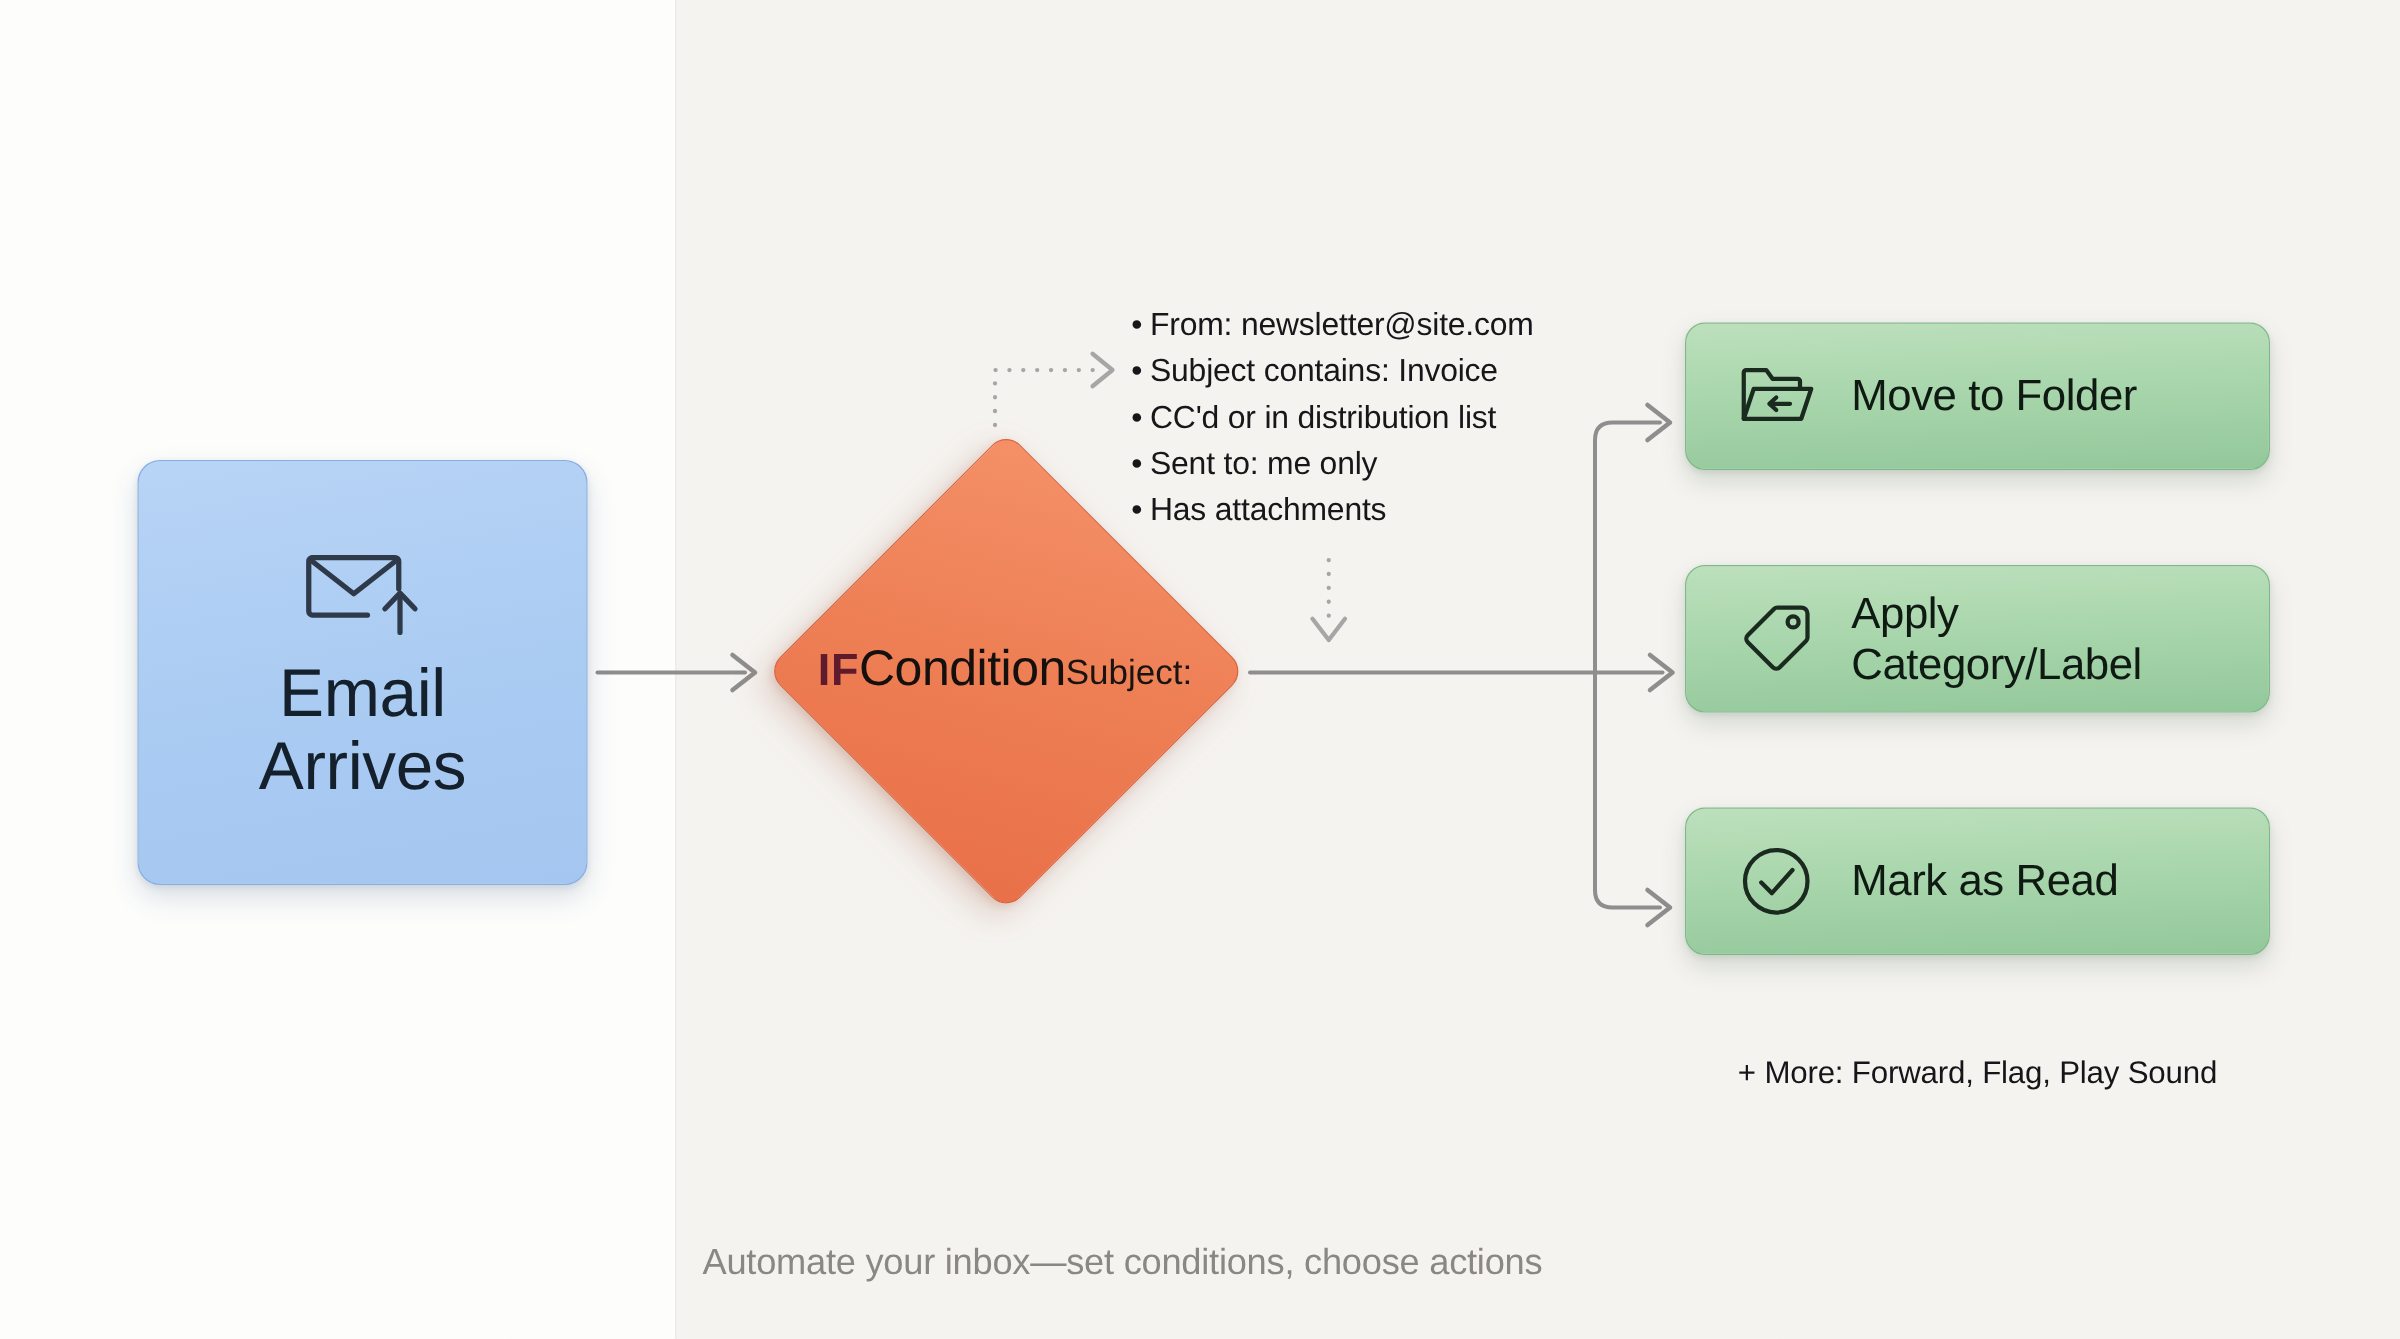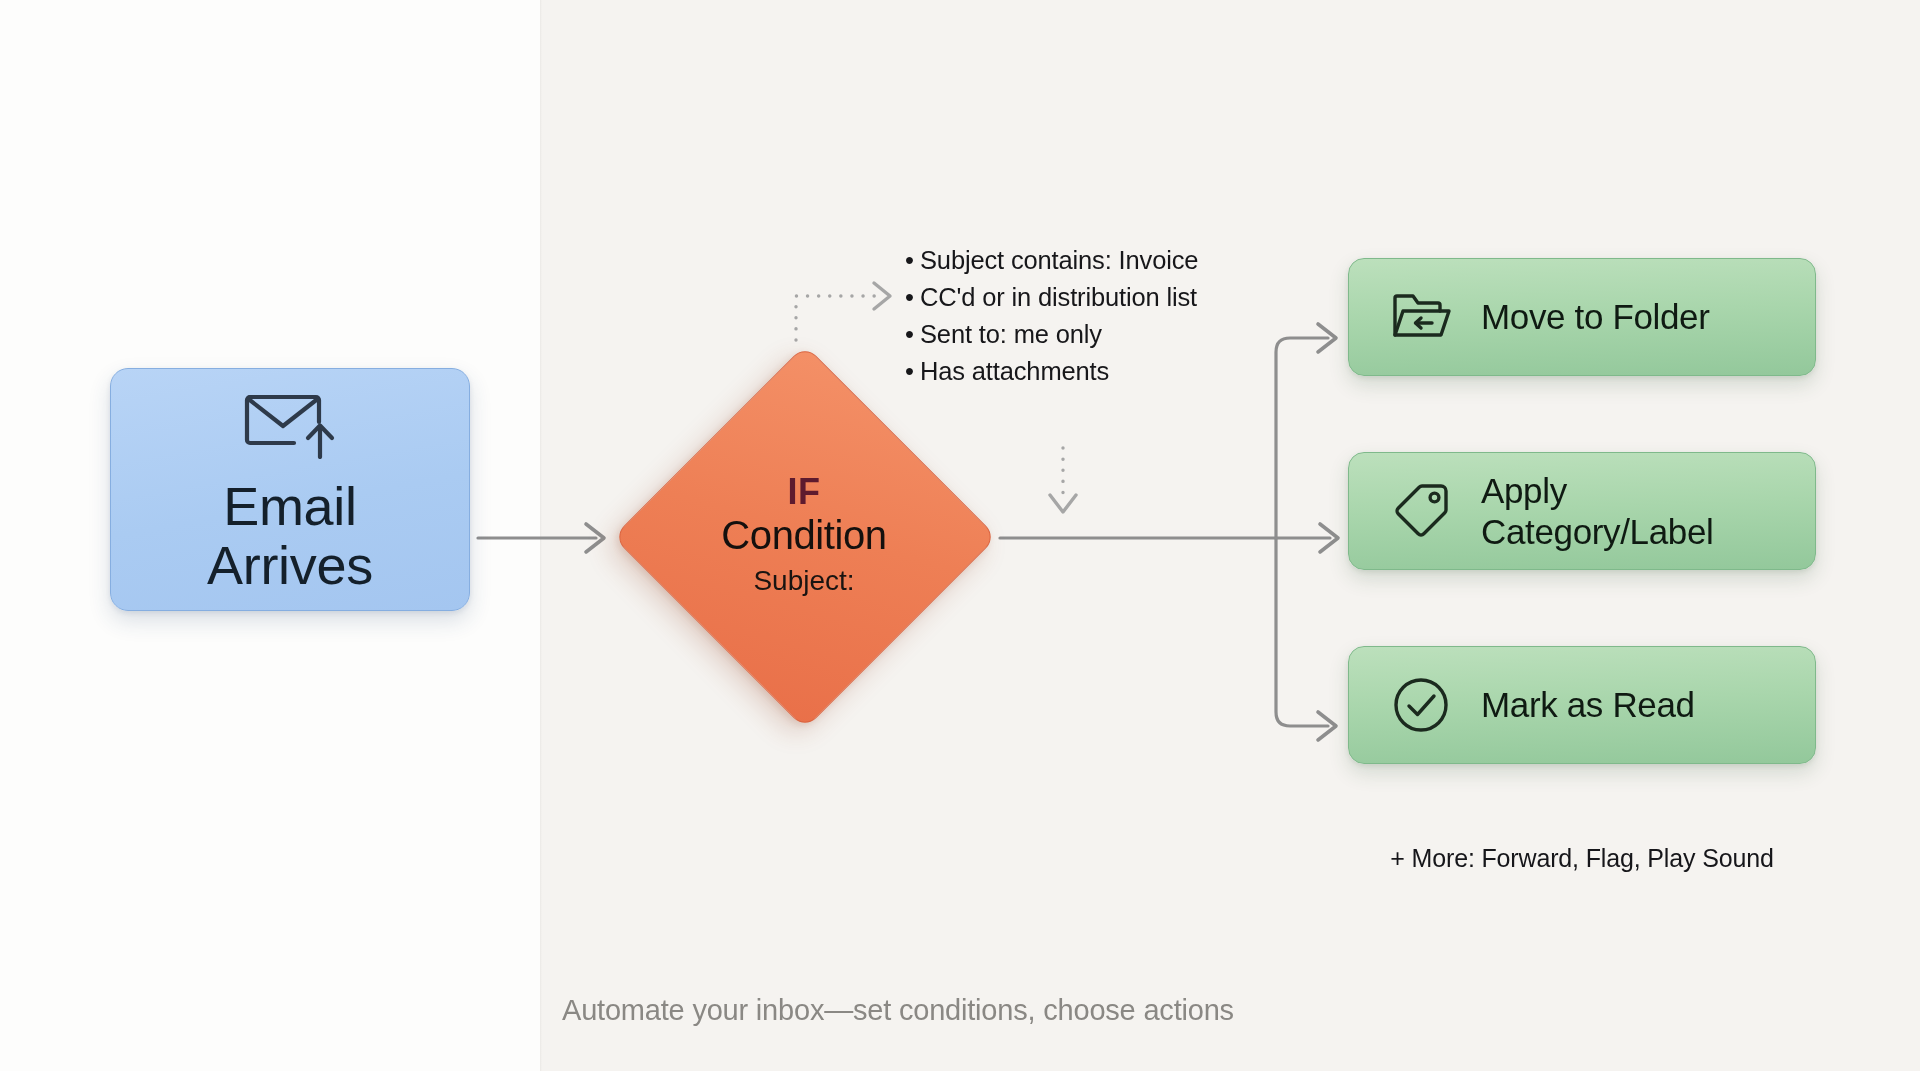--- a/index.html
+++ b/index.html
@@ -25,21 +25,21 @@
   .panel-seam{
     position:absolute;left:540px;top:0;width:2px;height:1071px;
     background:linear-gradient(to right,rgba(0,0,0,.045),rgba(0,0,0,0));
   }
 
   
   #links{position:absolute;left:0;top:0;width:1920px;height:1071px;overflow:visible;}
 
   
   .trigger-card{
-    position:absolute;left:110px;top:368px;width:360px;height:243px;
+    position:absolute;left:110px;top:368px;width:360px;height:340px;
     border-radius:18px;
     background:linear-gradient(170deg,#B8D4F6 0%,#AACBF2 55%,#A4C6F0 100%);
     border:1.6px solid #86AEE0;
     box-shadow:0 10px 22px rgba(40,70,110,.16), 0 2px 5px rgba(40,70,110,.10);
     display:flex;flex-direction:column;align-items:center;justify-content:center;
     box-sizing:border-box;
   }
   .trigger-icon{width:96px;height:74px;margin-bottom:18px;display:block;}
   .trigger-label{
     font-size:54px;line-height:1.08;color:#14202B;text-align:center;
@@ -52,21 +52,21 @@
   }
   .diamond-shape{
     position:absolute;left:54px;top:54px;width:270px;height:270px;
     transform:rotate(45deg);
     border-radius:16px;
     background:linear-gradient(150deg,#F49067 0%,#EE7F55 48%,#E97049 100%);
     border:1.4px solid #D9633F;
     box-shadow:0 12px 26px rgba(150,70,35,.22), 0 3px 7px rgba(150,70,35,.14);
   }
   .diamond-text{
-    position:absolute;inset:0;display:flex;flex-direction:column;
+    position:absolute;inset:0;display:flex;flex-direction:row;
     align-items:center;justify-content:center;text-align:center;
   }
   .diamond-if{font-size:36px;font-weight:700;color:#5E1B2E;line-height:1.1;letter-spacing:.5px;}
   .diamond-cond{font-size:40px;font-weight:400;color:#14100E;line-height:1.18;letter-spacing:-.4px;}
   .diamond-ex{font-size:28px;font-weight:400;color:#1A1411;line-height:1.3;margin-top:4px;}
 
   
   .examples{
     position:absolute;left:905px;top:242px;width:400px;
     font-size:25.5px;line-height:37px;color:#17171A;letter-spacing:-.15px;
@@ -179,20 +179,21 @@
   <div class="diamond-wrap">
     <div class="diamond-shape"></div>
     <div class="diamond-text">
       <div class="diamond-if">IF</div>
       <div class="diamond-cond">Condition</div>
       <div class="diamond-ex">Subject:</div>
     </div>
   </div>
 
   <div class="examples">
+    <div class="row"><span class="dot">•</span><span>From: newsletter@site.com</span></div>
     <div class="row"><span class="dot">•</span><span>Subject contains: Invoice</span></div>
     <div class="row"><span class="dot">•</span><span>CC'd or in distribution list</span></div>
     <div class="row"><span class="dot">•</span><span>Sent to: me only</span></div>
     <div class="row"><span class="dot">•</span><span>Has attachments</span></div>
   </div>
 
 
   <div class="action-card c1">
     <svg class="action-icon" viewBox="0 0 64 64" fill="none" stroke="#1B2A1E" stroke-width="3.4" stroke-linecap="round" stroke-linejoin="round">
       <path d="M6 50 V13 a2 2 0 0 1 2-2 h16 l5 7 h20 a2 2 0 0 1 2 2 v6"></path>

